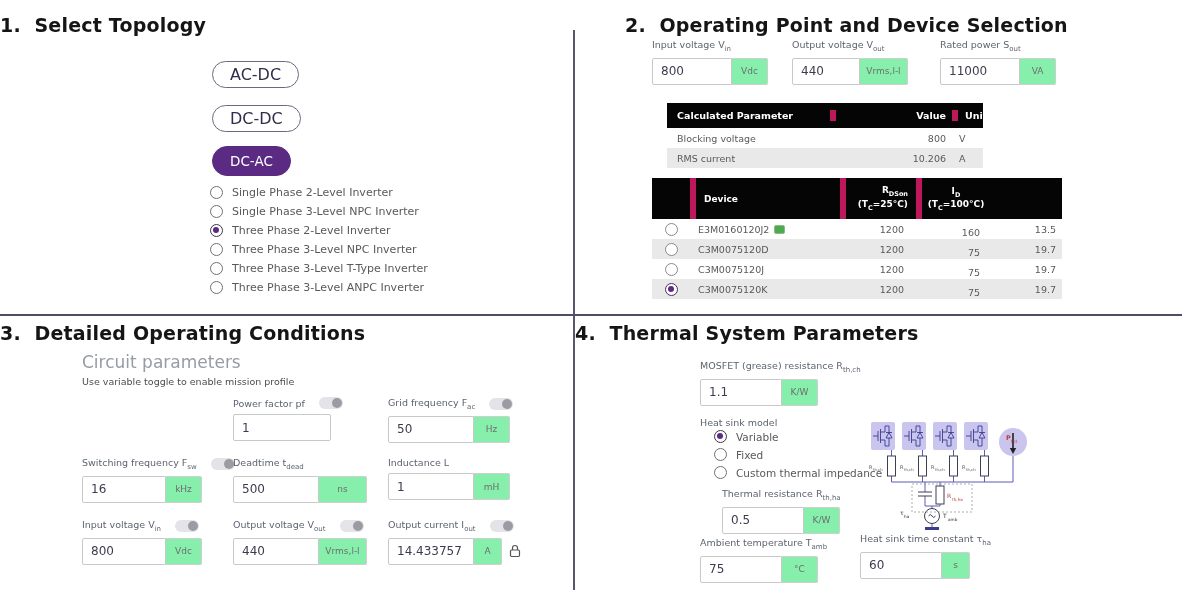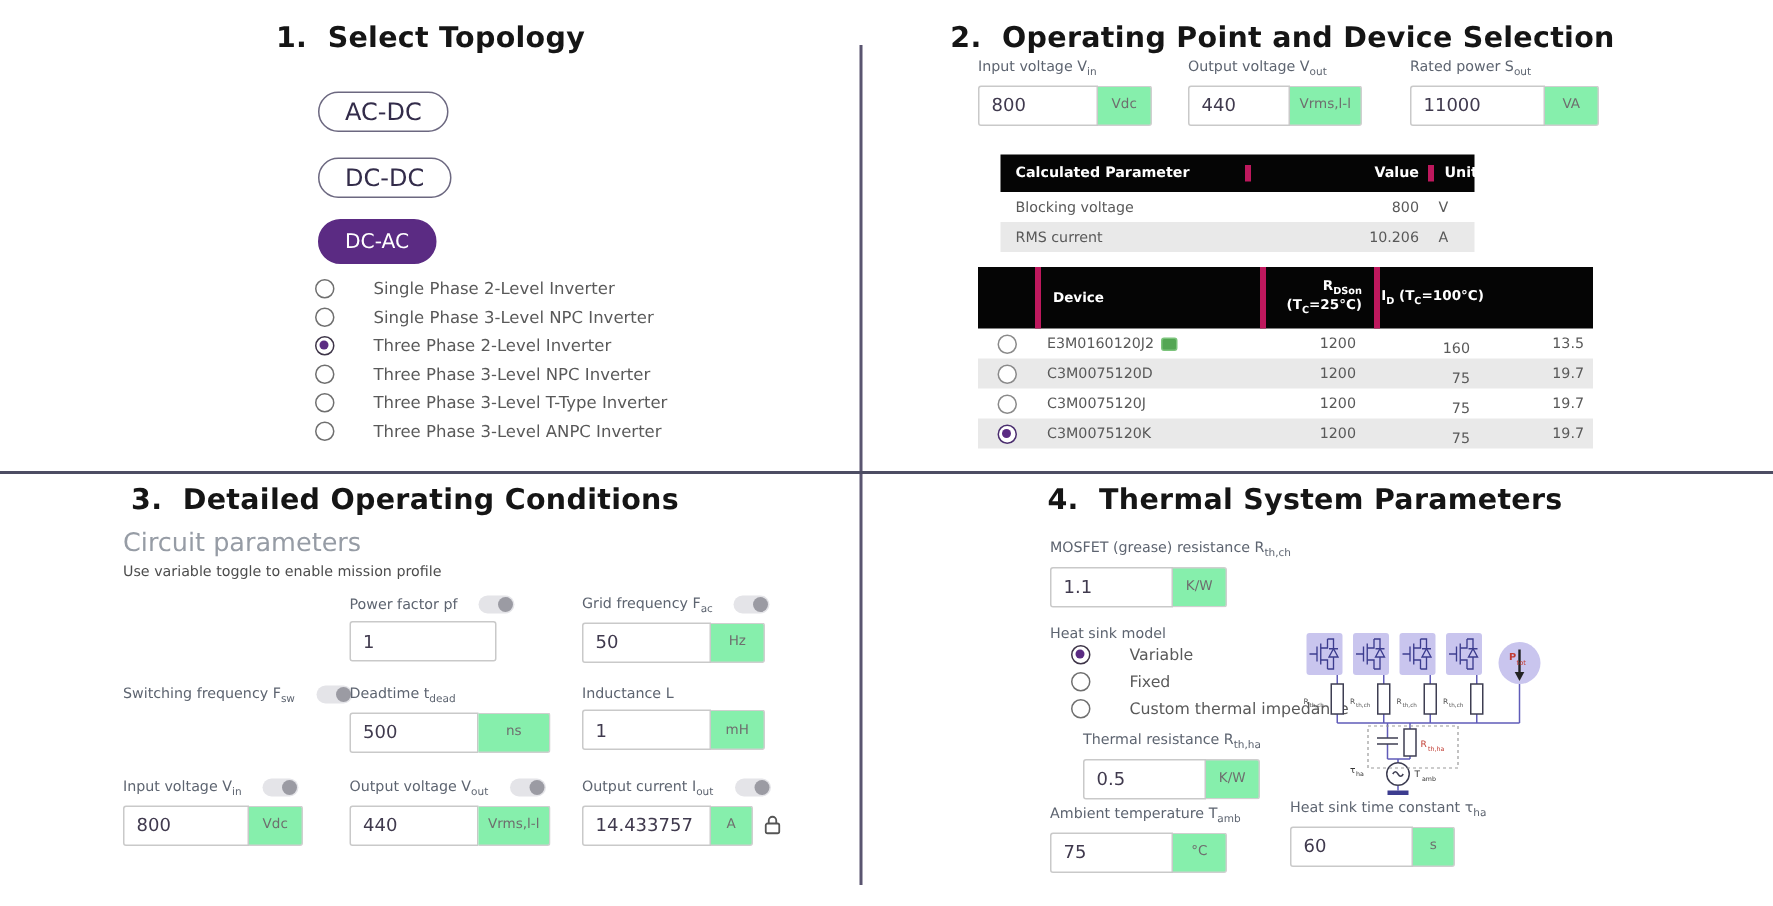--- a/index.html
+++ b/index.html
@@ -5,52 +5,52 @@
   * { margin:0; padding:0; box-sizing:border-box; }
   html,body { width:1182px; height:604px; background:#fff; font-family:"DejaVu Sans","Liberation Sans",sans-serif; position:relative; overflow:hidden; }
   .q { position:absolute; }
   #q1 { left:0; top:0; width:574px; height:314px; }
   #q2 { left:575px; top:0; width:607px; height:314px; }
   #q3 { left:0; top:316px; width:574px; height:288px; }
   #q4 { left:575px; top:316px; width:607px; height:288px; }
   .vdiv { position:absolute; left:573px; top:30px; width:2px; height:560px; background:#5a5570; }
   .hdiv { position:absolute; left:0; top:314px; width:1182px; height:2px; background:#4d4d63; }
 
-  .sec-title { position:absolute; font-weight:bold; font-size:19px; color:#151515; white-space:pre; text-align:center; letter-spacing:0.2px; }
+  .sec-title { position:absolute; font-weight:bold; font-size:19px; color:#151515; white-space:pre; text-align:left; letter-spacing:0.2px; }
 
   
   .pill { position:absolute; left:212px; border:1.5px solid #6c6880; border-radius:15px; background:#fff; color:#332c4a; font-size:16px; font-family:inherit; padding:0 17px; height:27px; cursor:pointer; }
   .pill.sel { background:#5b2b83; border-color:#5b2b83; color:#fff; height:30px; font-size:13.5px; }
 
   
   .radio-list { position:absolute; left:210px; top:186px; display:flex; flex-direction:column; gap:6px; }
   .radio-item { display:flex; align-items:center; gap:9px; cursor:pointer; }
   .radio { width:13px; height:13px; min-width:13px; border:1.6px solid #6f6f6f; border-radius:50%; background:#fff; position:relative; }
   .radio.sel { border-color:#3e3548; }
   .radio.sel::after { content:""; position:absolute; left:2px; top:2px; width:6px; height:6px; border-radius:50%; background:#5b2b83; }
-  .radio-label { font-size:11px; color:#595959;margin-left:17px; }
+  .radio-label { font-size:11px; color:#595959; }
 
   
   .fld { position:absolute; }
   .fld-label { font-size:9.5px; color:#5d6470; display:flex; align-items:center; gap:14px; margin-bottom:5px; white-space:nowrap; }
   .fld-label sub { font-size:7px; }
   .ibox { display:flex; }
   .ival { border:1px solid #c9c9c9; border-radius:2px 0 0 2px; background:#fff; font-size:12px; color:#403a4e; padding:0 8px; height:27px; width:86px; font-family:inherit; }
   .ival.noun { border-radius:2px; width:98px; }
   .iunit { border:1px solid #cfcfcf; border-left:none; border-radius:0 2px 2px 0; background:#86efac; color:#6e6e6e; font-size:9px; display:flex; align-items:center; justify-content:center; height:27px; width:36px; }
   .u48 { width:48px; } .u28 { width:28px; }
   .toggle { width:24px; height:12px; border-radius:6px; background:#e4e4e8; position:relative; display:inline-block; cursor:pointer; }
   .toggle::after { content:""; position:absolute; right:1px; top:1px; width:10px; height:10px; border-radius:50%; background:#9b9ba3; }
   .lock { margin-left:7px; display:flex; align-items:center; }
 
   
   .tbl { position:absolute; }
   .trow { display:flex; align-items:center; }
   .thead { background:#050505; color:#fff; font-weight:bold; }
-  .sep { border-left:4px solid #be185d; }
+  .sep { border-left:6px solid #be185d; }
   .calc-h { height:25px; font-size:9.5px; }
   .calc-r { height:20px; font-size:9.5px; color:#595959; }
   .calc-c1 { width:163px; padding-left:10px; }
   .calc-c2 { width:122px; text-align:right; padding-right:6px; }
   .calc-c3 { width:31px; padding-left:7px; }
   .rowalt { background:#e9e9e9; }
 
   .dev-h { height:41px; font-size:9px; }
   .dev-r { height:20px; font-size:9.5px; color:#595959; }
   .dev-c0 { width:38px; display:flex; justify-content:center; align-items:center; align-self:stretch; }
@@ -130,21 +130,21 @@
     <div class="ibox">
       <input class="ival" style="width: 68px;" value="440">
       <span class="iunit u48">Vrms,l-l</span>
     </div>
   </div>
   <div class="fld" style="left:365px; top:39px;">
     <div class="fld-label">
         <span><span>Rated power S</span><sub>out</sub></span>
       </div>
     <div class="ibox">
-      <input class="ival" style="width: 90px;" value="11000">
+      <input class="ival" style="width: 80px;" value="11000">
       <span class="iunit">VA</span>
     </div>
   </div>
 
   <div class="tbl" style="left:92px; top:103px; width:316px;">
     <div class="trow thead calc-h">
       <div class="calc-c1">Calculated Parameter</div>
       <div class="calc-c2 sep">Value</div>
       <div class="calc-c3 sep">Unit</div>
     </div>
@@ -242,20 +242,24 @@
     <div class="ibox">
         <input class="ival" value="50" style="">
         <span class="iunit">Hz</span>
       </div>
   </div>
 
   <div class="fld" style="left:82px; top:141px;">
     <div class="fld-label">
         <span><span>Switching frequency F</span><sub>sw</sub></span>
         <span class="toggle"></span>
+      </div>
+    <div class="ibox">
+        <input class="ival" style="width: 84px;" value="16">
+        <span class="iunit">kHz</span>
       </div>
   </div>
   <div class="fld" style="left:233px; top:141px;">
     <div class="fld-label">
         <span><span>Deadtime t</span><sub>dead</sub></span>
       </div>
     <div class="ibox">
         <input class="ival" value="500" style="">
         <span class="iunit u48">ns</span>
       </div>

